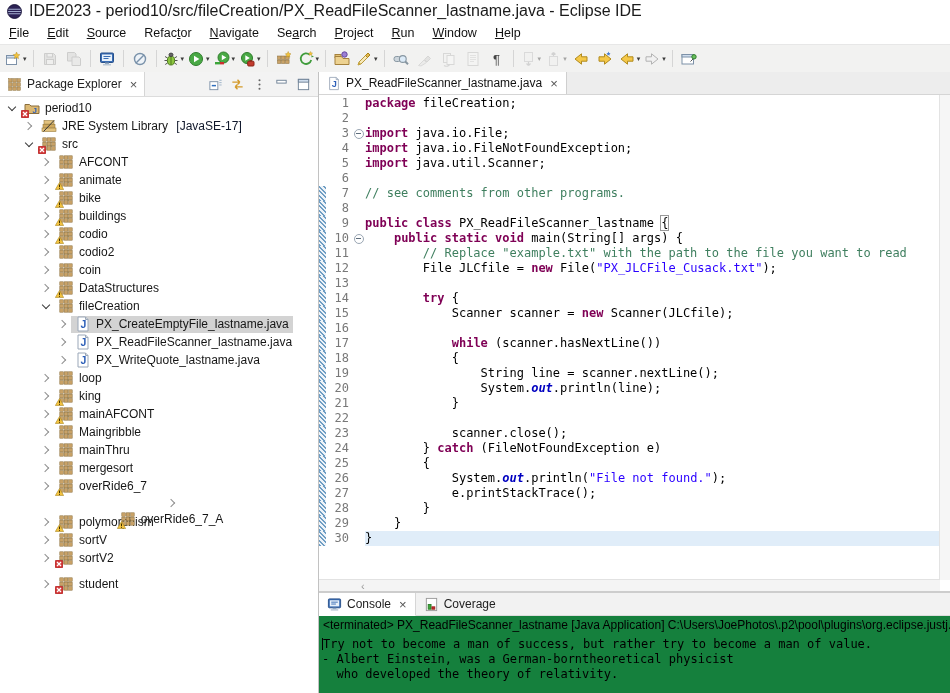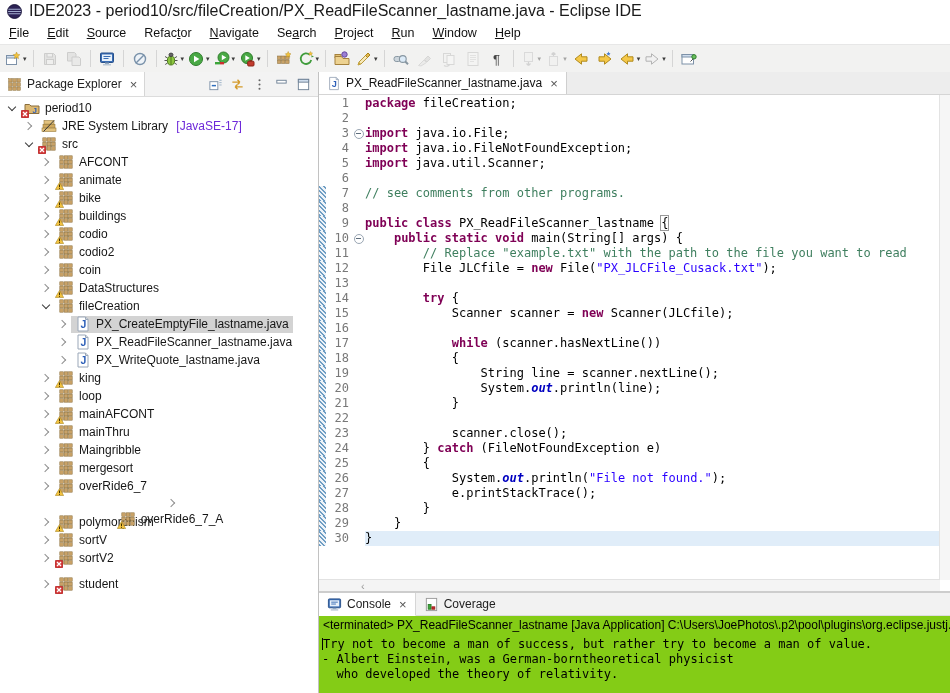--- a/index.html
+++ b/index.html
@@ -41,21 +41,21 @@
   .chev{width:5px;height:5px;border-right:1.3px solid #8f8f8f;border-bottom:1.3px solid #8f8f8f;
     transform:rotate(-45deg);margin-left:-2px;}
   .chev.exp{transform:rotate(45deg);border-color:#3a3a3a;margin-top:-3px;margin-left:0;}
   .row-body{display:flex;align-items:center;gap:5px;padding:0 4px;height:17px;}
   .tree-row.sel .row-body{background:#d3d3d3;}
   .ticon{width:16px;height:16px;position:relative;flex:none;}
   .ticon>svg{width:16px;height:16px;display:block;}
   .badge{position:absolute;left:-3px;bottom:-2px;}
   .badge svg{display:block;}
   .lbl{white-space:nowrap;}
-  .sfx{color:#6d28d9;white-space:pre;}
+  .sfx{color:#0f172a;white-space:pre;}
 
   
   .editor{position:absolute;left:319px;top:0;right:0;bottom:100px;background:#fff;}
   .tabbar{height:22px;background:#ededed;border-bottom:1px solid #d5d5d5;display:flex;}
   .etab{display:flex;align-items:center;gap:5px;padding:0 8px;background:#fff;border-right:1px solid #cfcfcf;
     font-size:12px;color:#111;}
   .eticon svg{width:14px;height:15px;display:block;}
   .code-area{position:absolute;top:23px;left:0;right:10px;bottom:13px;overflow:hidden;
     font-family:"DejaVu Sans Mono",monospace;font-size:12px;padding-top:1px;}
   .oruler{position:absolute;top:23px;right:0;width:10px;bottom:13px;background:#f6f6f6;border-left:1px solid #e3e3e3;}
@@ -71,21 +71,21 @@
   .tk-k{color:#7f0055;font-weight:bold;}
   .tk-s{color:#2a00ff;}
   .tk-c{color:#3f7f5f;}
   .tk-f{color:#0000c0;font-style:italic;font-weight:bold;}
   .tk-p{color:#000;margin-top:8px;}
   .tk-x{color:#000;outline:1px solid #999;}
   .hscroll{position:absolute;left:0;right:10px;bottom:0;height:13px;background:#f4f4f4;border-top:1px solid #e2e2e2;
     color:#9b9b9b;font-size:11px;line-height:12px;padding-left:42px;}
 
   
-  .console{position:absolute;left:319px;right:0;bottom:0;height:100px;background:#84cc16;border-top:2px solid #cdcdcd;}
+  .console{position:absolute;left:319px;right:0;bottom:0;height:100px;background:#15803d;border-top:2px solid #cdcdcd;}
   .chead{height:22px;background:#f2f2f2;border-bottom:1px solid #ddd;display:flex;align-items:stretch;}
   .ctab{display:flex;align-items:center;gap:5px;padding:0 8px;font-size:12px;color:#222;}
   .ctab.sel{background:#fff;border-right:1px solid #d6d6d6;margin-bottom:-1px;border-bottom:1px solid #fff;}
   .cticon svg{width:15px;height:15px;display:block;}
   .cstatus{font-size:12px;color:#000;padding:2px 2px 1px 4px;white-space:nowrap;overflow:hidden;height:16px;}
   .cout{font-family:"DejaVu Sans Mono",monospace;font-size:12px;line-height:15px;padding:2px 0 0 3px;}
   .cline{white-space:pre;color:#000;}
   .caret{display:inline-block;width:0;border-left:1px solid #000;height:12px;vertical-align:-2px;}
 </style>
 </head>
@@ -791,20 +791,43 @@
                     <rect x="6.2" y="1.8" width="3.6" height="3.6"></rect>
                     <rect x="10.6" y="1.8" width="3.6" height="3.6"></rect>
                     <rect x="1.8" y="6.2" width="3.6" height="3.6"></rect>
                     <rect x="6.2" y="6.2" width="3.6" height="3.6"></rect>
                     <rect x="10.6" y="6.2" width="3.6" height="3.6"></rect>
                     <rect x="1.8" y="10.6" width="3.6" height="3.6"></rect>
                     <rect x="6.2" y="10.6" width="3.6" height="3.6"></rect>
                     <rect x="10.6" y="10.6" width="3.6" height="3.6"></rect>
                   </g>
                 </svg>
+              </div>
+              <div class="lbl">loop</div>
+            </div>
+          </div>
+          <div class="tree-row" style="padding-left: 38px;">
+            <div class="chev-box">
+              <div class="chev"></div>
+            </div>
+            <div class="row-body">
+              <div class="ticon">
+                <svg viewBox="0 0 16 16">
+                  <g fill="#c9a267" stroke="#876a35" stroke-width=".5">
+                    <rect x="1.8" y="1.8" width="3.6" height="3.6"></rect>
+                    <rect x="6.2" y="1.8" width="3.6" height="3.6"></rect>
+                    <rect x="10.6" y="1.8" width="3.6" height="3.6"></rect>
+                    <rect x="1.8" y="6.2" width="3.6" height="3.6"></rect>
+                    <rect x="6.2" y="6.2" width="3.6" height="3.6"></rect>
+                    <rect x="10.6" y="6.2" width="3.6" height="3.6"></rect>
+                    <rect x="1.8" y="10.6" width="3.6" height="3.6"></rect>
+                    <rect x="6.2" y="10.6" width="3.6" height="3.6"></rect>
+                    <rect x="10.6" y="10.6" width="3.6" height="3.6"></rect>
+                  </g>
+                </svg>
                 <div class="badge">
                   <svg width="9" height="8" viewBox="0 0 9 8">
                     <path d="M4.5.5L8.7 7.5H.3z" fill="#f2c240" stroke="#9c7a10" stroke-width=".5"></path>
                     <rect x="4" y="2.5" width="1" height="2.5" fill="#3d2f00"></rect>
                     <rect x="4" y="5.8" width="1" height="1" fill="#3d2f00"></rect>
                   </svg>
                 </div>
               </div>
               <div class="lbl">king</div>
             </div>
@@ -821,43 +844,20 @@
                     <rect x="6.2" y="1.8" width="3.6" height="3.6"></rect>
                     <rect x="10.6" y="1.8" width="3.6" height="3.6"></rect>
                     <rect x="1.8" y="6.2" width="3.6" height="3.6"></rect>
                     <rect x="6.2" y="6.2" width="3.6" height="3.6"></rect>
                     <rect x="10.6" y="6.2" width="3.6" height="3.6"></rect>
                     <rect x="1.8" y="10.6" width="3.6" height="3.6"></rect>
                     <rect x="6.2" y="10.6" width="3.6" height="3.6"></rect>
                     <rect x="10.6" y="10.6" width="3.6" height="3.6"></rect>
                   </g>
                 </svg>
-              </div>
-              <div class="lbl">loop</div>
-            </div>
-          </div>
-          <div class="tree-row" style="padding-left: 38px;">
-            <div class="chev-box">
-              <div class="chev"></div>
-            </div>
-            <div class="row-body">
-              <div class="ticon">
-                <svg viewBox="0 0 16 16">
-                  <g fill="#c9a267" stroke="#876a35" stroke-width=".5">
-                    <rect x="1.8" y="1.8" width="3.6" height="3.6"></rect>
-                    <rect x="6.2" y="1.8" width="3.6" height="3.6"></rect>
-                    <rect x="10.6" y="1.8" width="3.6" height="3.6"></rect>
-                    <rect x="1.8" y="6.2" width="3.6" height="3.6"></rect>
-                    <rect x="6.2" y="6.2" width="3.6" height="3.6"></rect>
-                    <rect x="10.6" y="6.2" width="3.6" height="3.6"></rect>
-                    <rect x="1.8" y="10.6" width="3.6" height="3.6"></rect>
-                    <rect x="6.2" y="10.6" width="3.6" height="3.6"></rect>
-                    <rect x="10.6" y="10.6" width="3.6" height="3.6"></rect>
-                  </g>
-                </svg>
                 <div class="badge">
                   <svg width="9" height="8" viewBox="0 0 9 8">
                     <path d="M4.5.5L8.7 7.5H.3z" fill="#f2c240" stroke="#9c7a10" stroke-width=".5"></path>
                     <rect x="4" y="2.5" width="1" height="2.5" fill="#3d2f00"></rect>
                     <rect x="4" y="5.8" width="1" height="1" fill="#3d2f00"></rect>
                   </svg>
                 </div>
               </div>
               <div class="lbl">mainAFCONT</div>
             </div>
@@ -875,44 +875,44 @@
                     <rect x="10.6" y="1.8" width="3.6" height="3.6"></rect>
                     <rect x="1.8" y="6.2" width="3.6" height="3.6"></rect>
                     <rect x="6.2" y="6.2" width="3.6" height="3.6"></rect>
                     <rect x="10.6" y="6.2" width="3.6" height="3.6"></rect>
                     <rect x="1.8" y="10.6" width="3.6" height="3.6"></rect>
                     <rect x="6.2" y="10.6" width="3.6" height="3.6"></rect>
                     <rect x="10.6" y="10.6" width="3.6" height="3.6"></rect>
                   </g>
                 </svg>
               </div>
+              <div class="lbl">Maingribble</div>
+            </div>
+          </div>
+          <div class="tree-row" style="padding-left: 38px;">
+            <div class="chev-box">
+              <div class="chev"></div>
+            </div>
+            <div class="row-body">
+              <div class="ticon">
+                <svg viewBox="0 0 16 16">
+                  <g fill="#c9a267" stroke="#876a35" stroke-width=".5">
+                    <rect x="1.8" y="1.8" width="3.6" height="3.6"></rect>
+                    <rect x="6.2" y="1.8" width="3.6" height="3.6"></rect>
+                    <rect x="10.6" y="1.8" width="3.6" height="3.6"></rect>
+                    <rect x="1.8" y="6.2" width="3.6" height="3.6"></rect>
+                    <rect x="6.2" y="6.2" width="3.6" height="3.6"></rect>
+                    <rect x="10.6" y="6.2" width="3.6" height="3.6"></rect>
+                    <rect x="1.8" y="10.6" width="3.6" height="3.6"></rect>
+                    <rect x="6.2" y="10.6" width="3.6" height="3.6"></rect>
+                    <rect x="10.6" y="10.6" width="3.6" height="3.6"></rect>
+                  </g>
+                </svg>
+              </div>
               <div class="lbl">mainThru</div>
-            </div>
-          </div>
-          <div class="tree-row" style="padding-left: 38px;">
-            <div class="chev-box">
-              <div class="chev"></div>
-            </div>
-            <div class="row-body">
-              <div class="ticon">
-                <svg viewBox="0 0 16 16">
-                  <g fill="#c9a267" stroke="#876a35" stroke-width=".5">
-                    <rect x="1.8" y="1.8" width="3.6" height="3.6"></rect>
-                    <rect x="6.2" y="1.8" width="3.6" height="3.6"></rect>
-                    <rect x="10.6" y="1.8" width="3.6" height="3.6"></rect>
-                    <rect x="1.8" y="6.2" width="3.6" height="3.6"></rect>
-                    <rect x="6.2" y="6.2" width="3.6" height="3.6"></rect>
-                    <rect x="10.6" y="6.2" width="3.6" height="3.6"></rect>
-                    <rect x="1.8" y="10.6" width="3.6" height="3.6"></rect>
-                    <rect x="6.2" y="10.6" width="3.6" height="3.6"></rect>
-                    <rect x="10.6" y="10.6" width="3.6" height="3.6"></rect>
-                  </g>
-                </svg>
-              </div>
-              <div class="lbl">Maingribble</div>
             </div>
           </div>
           <div class="tree-row" style="padding-left: 38px;">
             <div class="chev-box">
               <div class="chev"></div>
             </div>
             <div class="row-body">
               <div class="ticon">
                 <svg viewBox="0 0 16 16">
                   <g fill="#c9a267" stroke="#876a35" stroke-width=".5">

